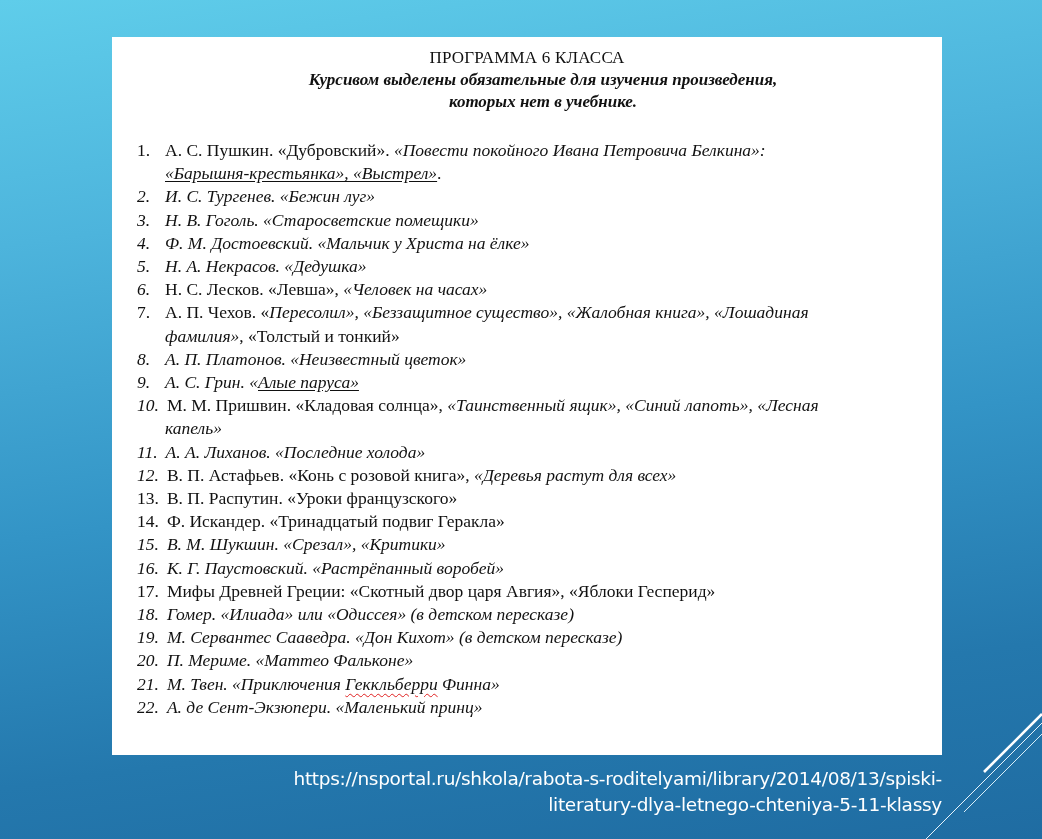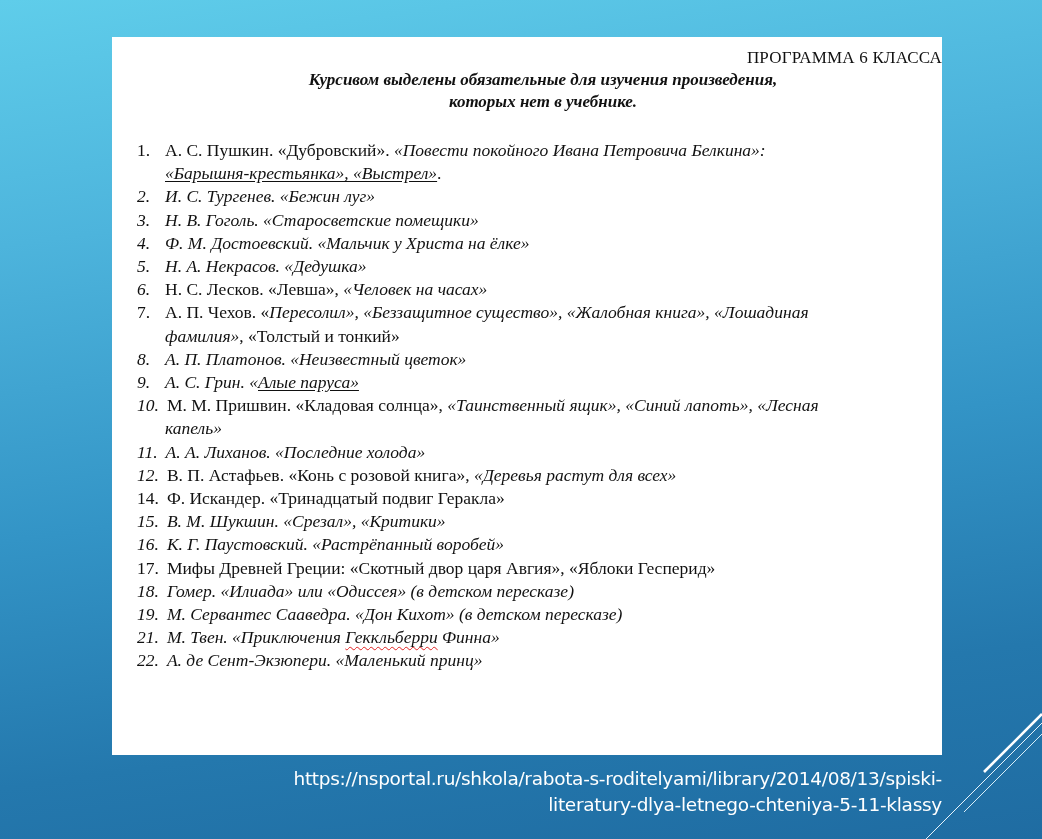--- a/index.html
+++ b/index.html
@@ -6,21 +6,21 @@
   body {
     width: 1042px; height: 839px; overflow: hidden; position: relative;
     background: linear-gradient(172deg, #5fcdea 0%, #4db4dc 25%, #3394c6 55%, #2478ad 80%, #1f6ca2 100%);
     font-family: "Liberation Serif", serif;
   }
   .panel {
     position: absolute; left: 112px; top: 37px; width: 830px; height: 718px;
     background: #ffffff;
   }
   .title {
-    position: absolute; left: 0; right: 0; top: 11px; text-align: right;
+    position: absolute; left: 0; right: 0; top: 11px; text-align: center;
     font-size: 17px; color: #111; letter-spacing: 0.2px;
   }
   .subtitle {
     position: absolute; left: 0; right: 0; top: 32px; text-align: center;
     font-size: 17px; font-weight: bold; font-style: italic; color: #111; line-height: 22px; padding-left: 32px;
   }
   .list { position: absolute; left: 25px; top: 102px; width: 800px; }
   .item {
     position: relative; font-size: 17.5px; line-height: 23.2px; color: #111;
     padding-left: 28px; white-space: nowrap;
@@ -57,26 +57,28 @@
       <div class="item"><span class="num i">3.</span><span class="i">Н. В. Гоголь. «Старосветские помещики»</span></div>
       <div class="item"><span class="num i">4.</span><span class="i">Ф. М. Достоевский. «Мальчик у Христа на ёлке»</span></div>
       <div class="item"><span class="num i">5.</span><span class="i">Н. А. Некрасов. «Дедушка»</span></div>
       <div class="item"><span class="num i">6.</span><span>Н. С. Лесков. «Левша», </span><span class="i">«Человек на часах»</span></div>
       <div class="item"><span class="num">7.</span><span>А. П. Чехов. «</span><span class="i">Пересолил», «Беззащитное существо», «Жалобная книга», «Лошадиная</span><span class="line2"><span class="i">фамилия»</span><span>, «Толстый и тонкий»</span></span></div>
       <div class="item"><span class="num i">8.</span><span class="i">А. П. Платонов. «Неизвестный цветок»</span></div>
       <div class="item"><span class="num i">9.</span><span class="i">А. С. Грин. «</span><span class="i u">Алые паруса»</span></div>
       <div class="item wide"><span class="num i">10.</span><span>М. М. Пришвин. «Кладовая солнца», </span><span class="i">«Таинственный ящик», «Синий лапоть», «Лесная</span><span class="line2"><span class="i">капель»</span></span></div>
       <div class="item wide"><span class="num i">11.</span><span class="i">А. А. Лиханов. «Последние холода»</span></div>
       <div class="item wide"><span class="num i">12.</span><span>В. П. Астафьев. «Конь с розовой книга», </span><span class="i">«Деревья растут для всех»</span></div>
+      <div class="item wide"><span class="num">13.</span><span>В. П. Распутин. «Уроки французского»</span></div>
       <div class="item wide"><span class="num">14.</span><span>Ф. Искандер. «Тринадцатый подвиг Геракла»</span></div>
       <div class="item wide"><span class="num i">15.</span><span class="i">В. М. Шукшин. «Срезал», «Критики»</span></div>
       <div class="item wide"><span class="num i">16.</span><span class="i">К. Г. Паустовский. «Растрёпанный воробей»</span></div>
       <div class="item wide"><span class="num">17.</span><span>Мифы Древней Греции: «Скотный двор царя Авгия», «Яблоки Гесперид»</span></div>
       <div class="item wide"><span class="num i">18.</span><span class="i">Гомер. «Илиада» или «Одиссея» (в детском пересказе)</span></div>
       <div class="item wide"><span class="num i">19.</span><span class="i">М. Сервантес Сааведра. «Дон Кихот» (в детском пересказе)</span></div>
+      <div class="item wide"><span class="num i">20.</span><span class="i">П. Мериме. «Маттео Фальконе»</span></div>
       <div class="item wide"><span class="num i">21.</span><span class="i">М. Твен. «Приключения </span><span class="i squiggle">Геккльберри</span><span class="i"> Финна»</span></div>
       <div class="item wide"><span class="num i">22.</span><span class="i">А. де Сент-Экзюпери. «Маленький принц»</span></div>
     </div>
 </div>
 
 <div class="source">
   <div>https://nsportal.ru/shkola/rabota-s-roditelyami/library/2014/08/13/spiski-</div>
   <div>literatury-dlya-letnego-chteniya-5-11-klassy</div>
 </div>
 

